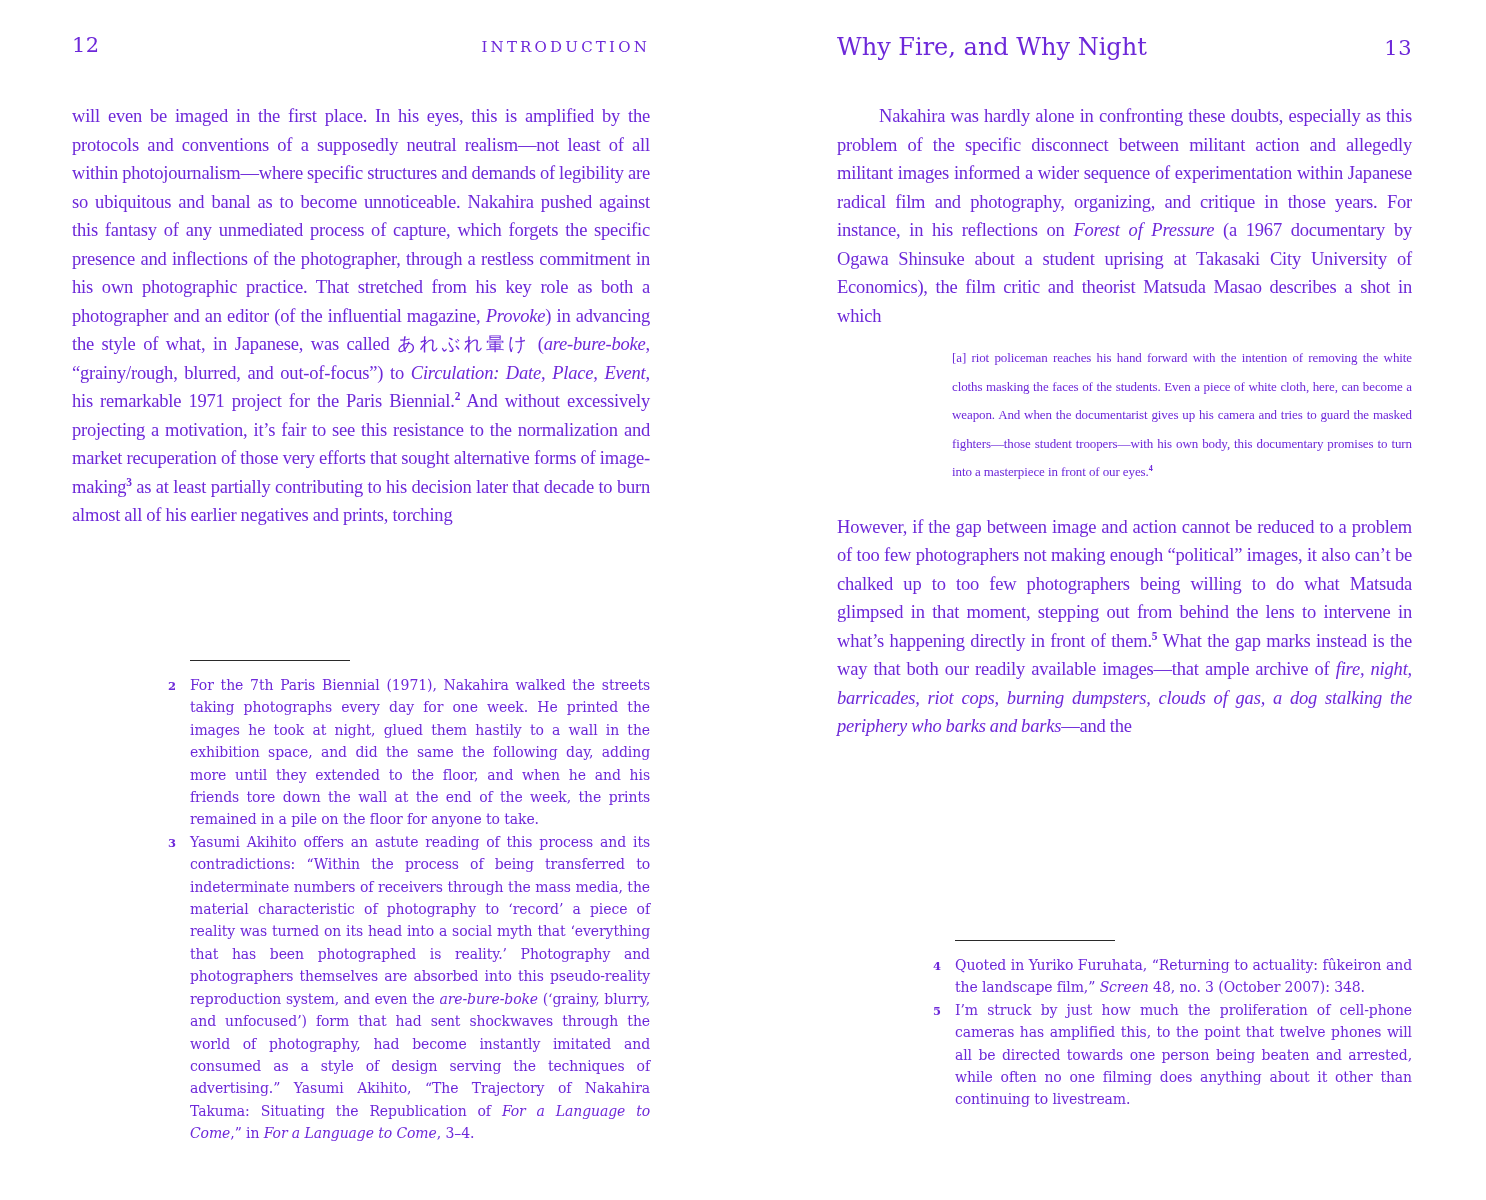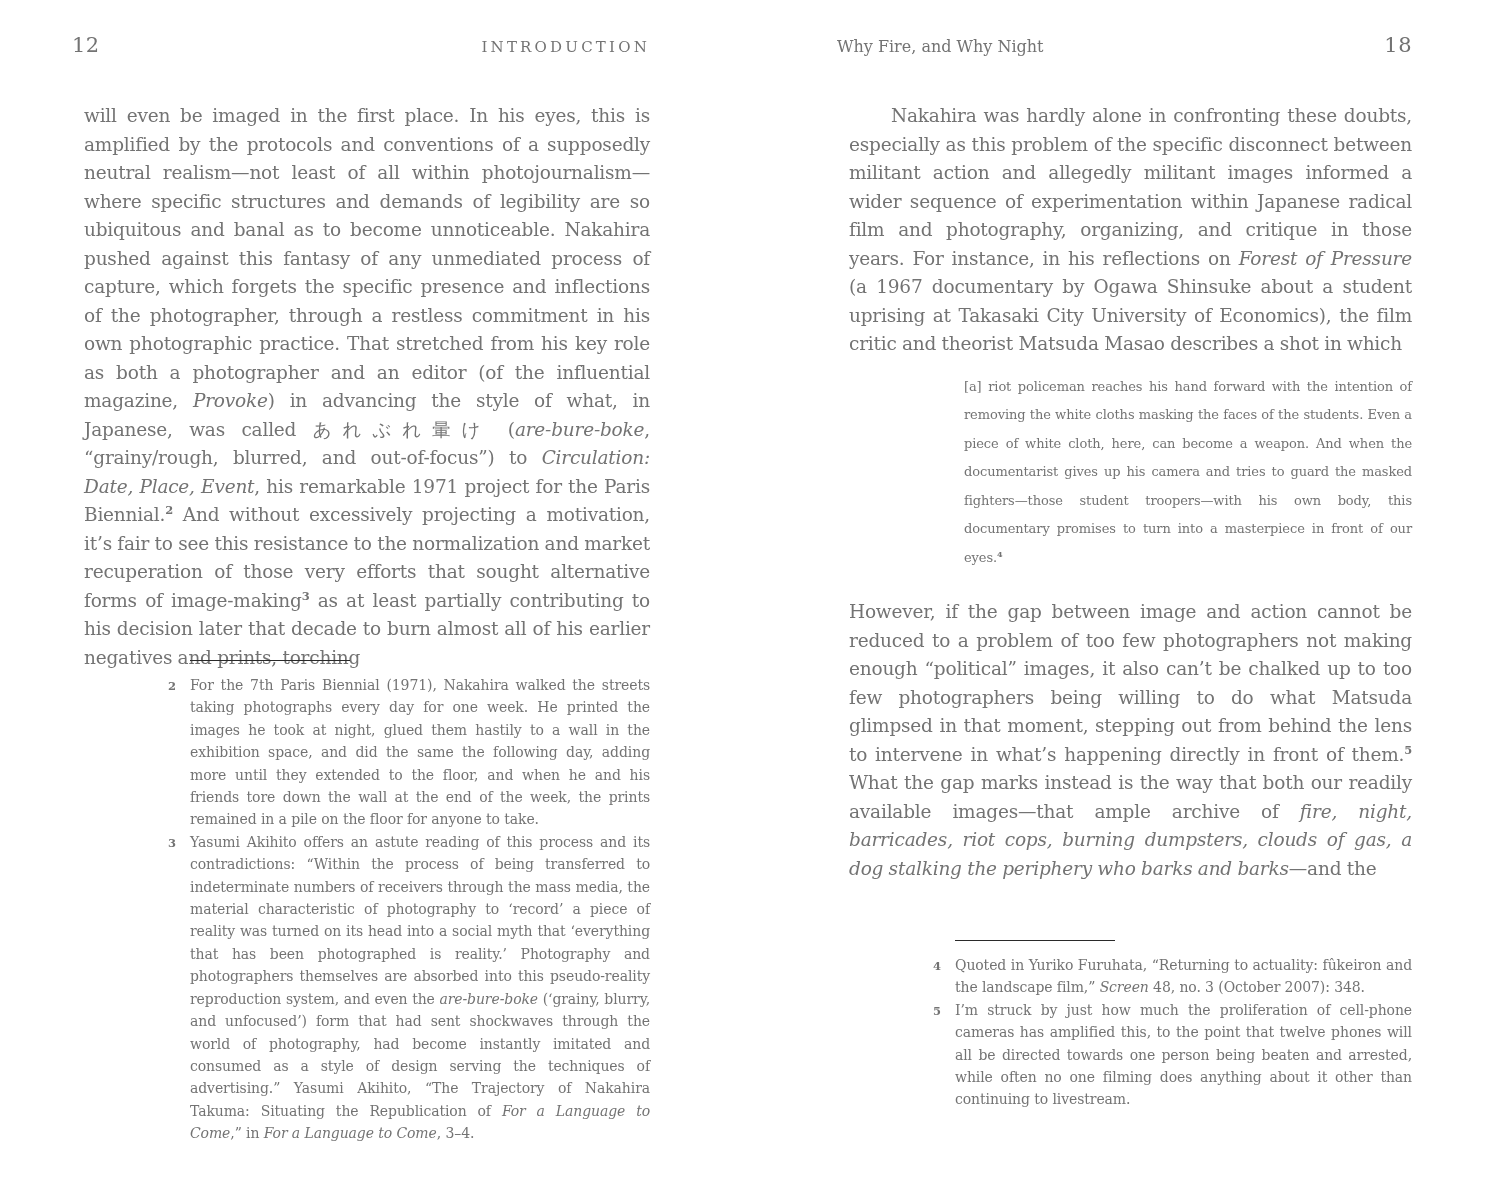--- a/index.html
+++ b/index.html
@@ -35,28 +35,29 @@
   }
   .folio {
     font-size: 21px;
     letter-spacing: 0.5px;
   }
   .head-caps {
     font-size: 15px;
     letter-spacing: 3.2px;
   }
   .head-title {
-    font-size: 16px;
+    font-size: 24px;
   }
 
   .body-col {
     position: absolute;
     top: 102px;
-    left: 12px;
+    left: 0;
     right: 0;
+    font-family: Liberation Serif, serif;
   }
   .body-text {
     font-size: 18.5px;
     line-height: 28.5px;
     text-align: justify;
     letter-spacing: -0.2px;
     word-spacing: -0.3px;
   }
   .para { margin: 0; }
   .para.indent { text-indent: 42px; }
@@ -103,21 +104,21 @@
     position: absolute;
     left: -22px;
     top: 1px;
     font-size: 11.5px;
     font-weight: 700;
   }
 </style>
 </head>
 <body style="background: rgb(255, 255, 255);">
 
-<div class="spread" style="color: #737373;">
+<div class="spread" style="color: #6d28d9;">
 
   <div class="page left">
     <div class="running-head">
       <span class="folio">12</span>
       <span class="head-caps">INTRODUCTION</span>
     </div>
 
     <div class="body-col">
       <p class="para body-text"><span>will even be imaged in the first place. In his eyes, this is amplified by the protocols and conventions of a supposedly neutral realism—not least of all within photojournalism—where specific structures and demands of legibility are so ubiquitous and banal as to become unnoticeable. Nakahira pushed against this fantasy of any unmediated process of capture, which forgets the specific presence and inflections of the photographer, through a restless commitment in his own photographic practice. That stretched from his key role as both a photographer and an editor (of the influential magazine, </span><em>Provoke</em><span>) in advancing the style of what, in Japanese, was called あれぶれ暈け (</span><em>are-bure-boke</em><span>, “grainy/rough, blurred, and out-of-focus”) to </span><em>Circulation: Date, Place, Event</em><span>, his remarkable 1971 project for the Paris Biennial.</span><sup>2</sup><span> And without excessively projecting a motivation, it’s fair to see this resistance to the normalization and market recuperation of those very efforts that sought alternative forms of image-making</span><sup>3</sup><span> as at least partially contributing to his decision later that decade to burn almost all of his earlier negatives and prints, torching</span></p>
     </div>
@@ -131,21 +132,21 @@
       <div class="footnote">
         <span class="fn-num">3</span>
         <span class="fn-text"><span>Yasumi Akihito offers an astute reading of this process and its contradictions: “Within the process of being transferred to indeterminate numbers of receivers through the mass media, the material characteristic of photography to ‘record’ a piece of reality was turned on its head into a social myth that ‘everything that has been photographed is reality.’ Photography and photographers themselves are absorbed into this pseudo-reality reproduction system, and even the </span><em>are-bure-boke</em><span> (‘grainy, blurry, and unfocused’) form that had sent shockwaves through the world of photography, had become instantly imitated and consumed as a style of design serving the techniques of advertising.” Yasumi Akihito, “The Trajectory of Nakahira Takuma: Situating the Republication of </span><em>For a Language to Come</em><span>,” in </span><em>For a Language to Come</em><span>, 3–4.</span></span>
       </div>
     </div>
   </div>
 
   <div class="page right">
     <div class="running-head">
       <span class="head-title">Why Fire, and Why Night</span>
-      <span class="folio">18</span>
+      <span class="folio">13</span>
     </div>
 
     <div class="body-col">
       <p class="para indent body-text"><span>Nakahira was hardly alone in confronting these doubts, especially as this problem of the specific disconnect between militant action and allegedly militant images informed a wider sequence of experimentation within Japanese radical film and photography, organizing, and critique in those years. For instance, in his reflections on </span><em>Forest of Pressure</em><span> (a 1967 documentary by Ogawa Shinsuke about a student uprising at Takasaki City University of Economics), the film critic and theorist Matsuda Masao describes a shot in which</span></p>
       <div class="block-quote"><span>[a] riot policeman reaches his hand forward with the intention of removing the white cloths masking the faces of the students. Even a piece of white cloth, here, can become a weapon. And when the documentarist gives up his camera and tries to guard the masked fighters—those student troopers—with his own body, this documentary promises to turn into a masterpiece in front of our eyes.</span><sup>4</sup></div>
       <p class="para body-text"><span>However, if the gap between image and action cannot be reduced to a problem of too few photographers not making enough “political” images, it also can’t be chalked up to too few photographers being willing to do what Matsuda glimpsed in that moment, stepping out from behind the lens to intervene in what’s happening directly in front of them.</span><sup>5</sup><span> What the gap marks instead is the way that both our readily available images—that ample archive of </span><em>fire, night, barricades, riot cops, burning dumpsters, clouds of gas, a dog stalking the periphery who barks and barks</em><span>—and the</span></p>
     </div>
 
     <div class="footnotes">
       <div class="fn-rule"></div>

